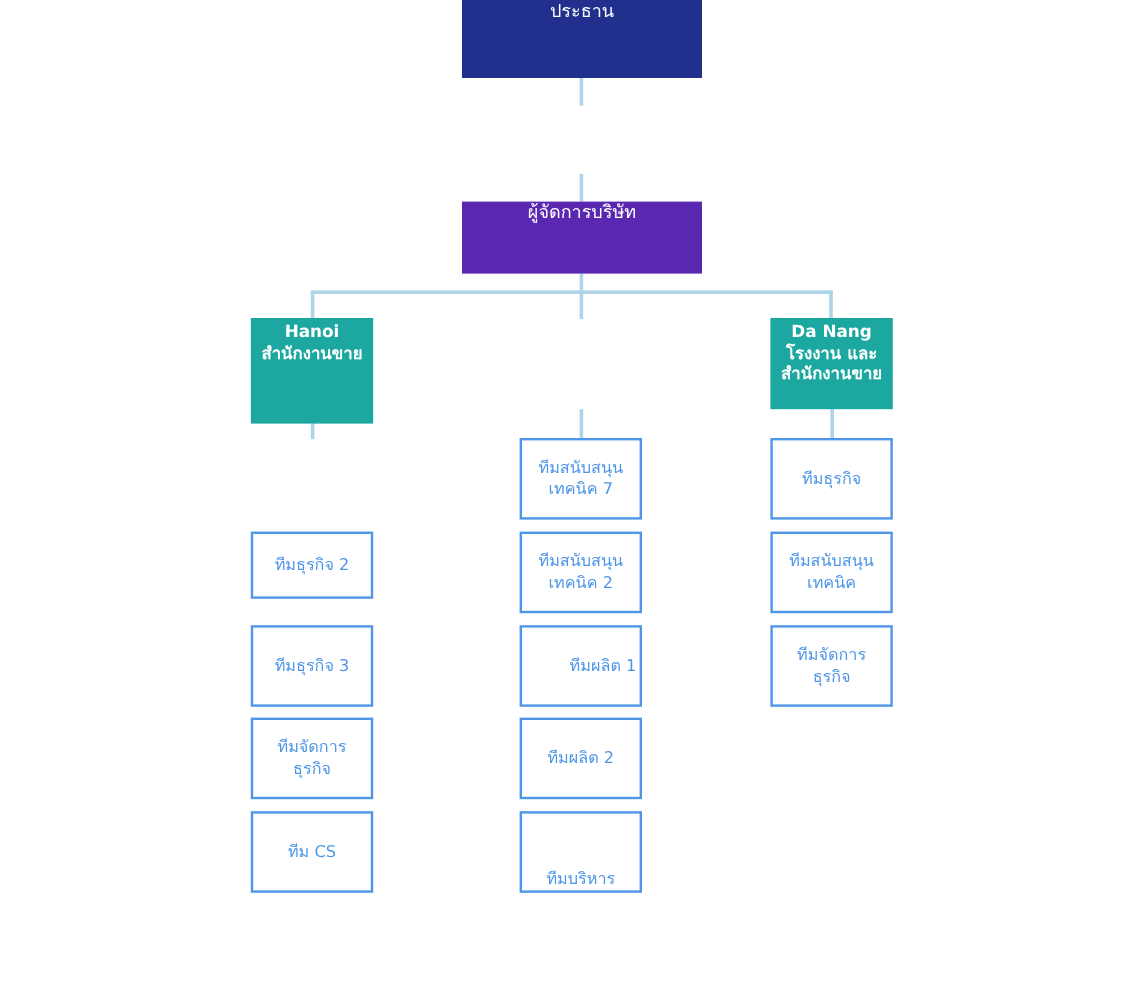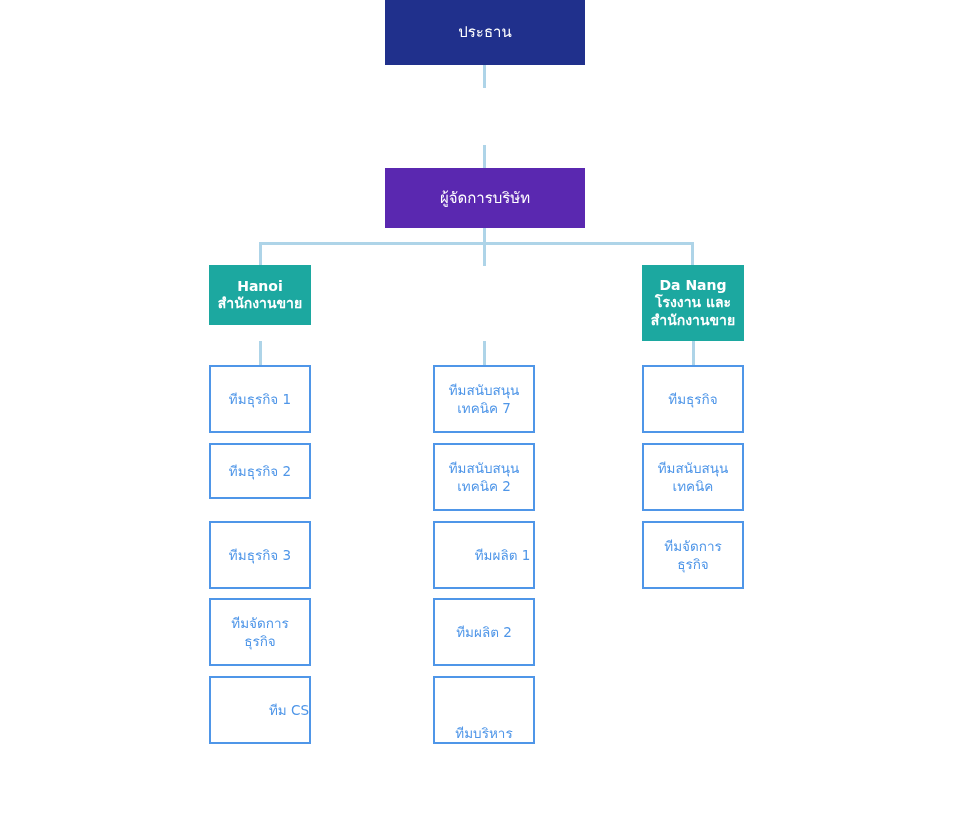--- a/index.html
+++ b/index.html
@@ -29,21 +29,20 @@
     background: #aed4e8;
   }
   .conn-v { width: 3px; }
   .conn-h { height: 3px; }
 
   
   .node {
     position: absolute;
     box-sizing: border-box;
     display: flex;
-    align-items: center;
     justify-content: center;
     text-align: center;
     color: #ffffff;
     line-height: 1.25;
   }
   .node-exec {
     font-size: 15px;
   }
   .node-region {
     font-size: 14px;
@@ -91,52 +90,49 @@
 
   <div class="node node-exec" style="left:385px; top:0px; width:200px; height:65px; background:#20308c;">
     <span>ประธาน</span>
   </div>
 
 
   <div class="node node-exec" style="left:385px; top:168px; width:200px; height:60px; background:#5a28b0;">
     <span>ผู้จัดการบริษัท</span>
   </div>
 
-  <div class="node node-region" style="left:209px; top:265px; width:102px; height:60px; background:#1ca8a0;">
+  <div class="node node-region" style="left:209px; top:265px; width:102px; height:88px; background:#1ca8a0;">
     <div>
       <span class="node-title">Hanoi</span>
       <span class="node-sub">สำนักงานขาย</span>
     </div>
   </div>
 
 
   <div class="node node-region" style="left:642px; top:265px; width:102px; height:76px; background:#1ca8a0;">
     <div>
       <span class="node-title">Da Nang</span>
       <span class="node-sub">โรงงาน และ</span>
       <span class="node-sub">สำนักงานขาย</span>
     </div>
   </div>
 
-  <div class="leaf" style="left:209px; top:365px; width:102px; height:68px;">
-    <span>ทีมธุรกิจ 1</span>
-  </div>
   <div class="leaf" style="left:209px; top:443px; width:102px; height:56px;">
     <span>ทีมธุรกิจ 2</span>
   </div>
   <div class="leaf" style="left:209px; top:521px; width:102px; height:68px;justify-content:center;">
     <span>ทีมธุรกิจ 3</span>
   </div>
   <div class="leaf" style="left:209px; top:598px; width:102px; height:68px;">
     <div>
       <span style="display:block">ทีมจัดการ</span>
       <span style="display:block">ธุรกิจ</span>
     </div>
   </div>
-  <div class="leaf" style="left:209px; top:676px; width:102px; height:68px;justify-content:flex-end;">
+  <div class="leaf" style="left:209px; top:676px; width:102px; height:68px;">
     <span>ทีม CS</span>
   </div>
 
   <div class="leaf" style="left:433px; top:365px; width:102px; height:68px;">
     <div>
       <span style="display:block">ทีมสนับสนุน</span>
       <span style="display:block">เทคนิค 7</span>
     </div>
   </div>
   <div class="leaf" style="left:433px; top:443px; width:102px; height:68px;">

